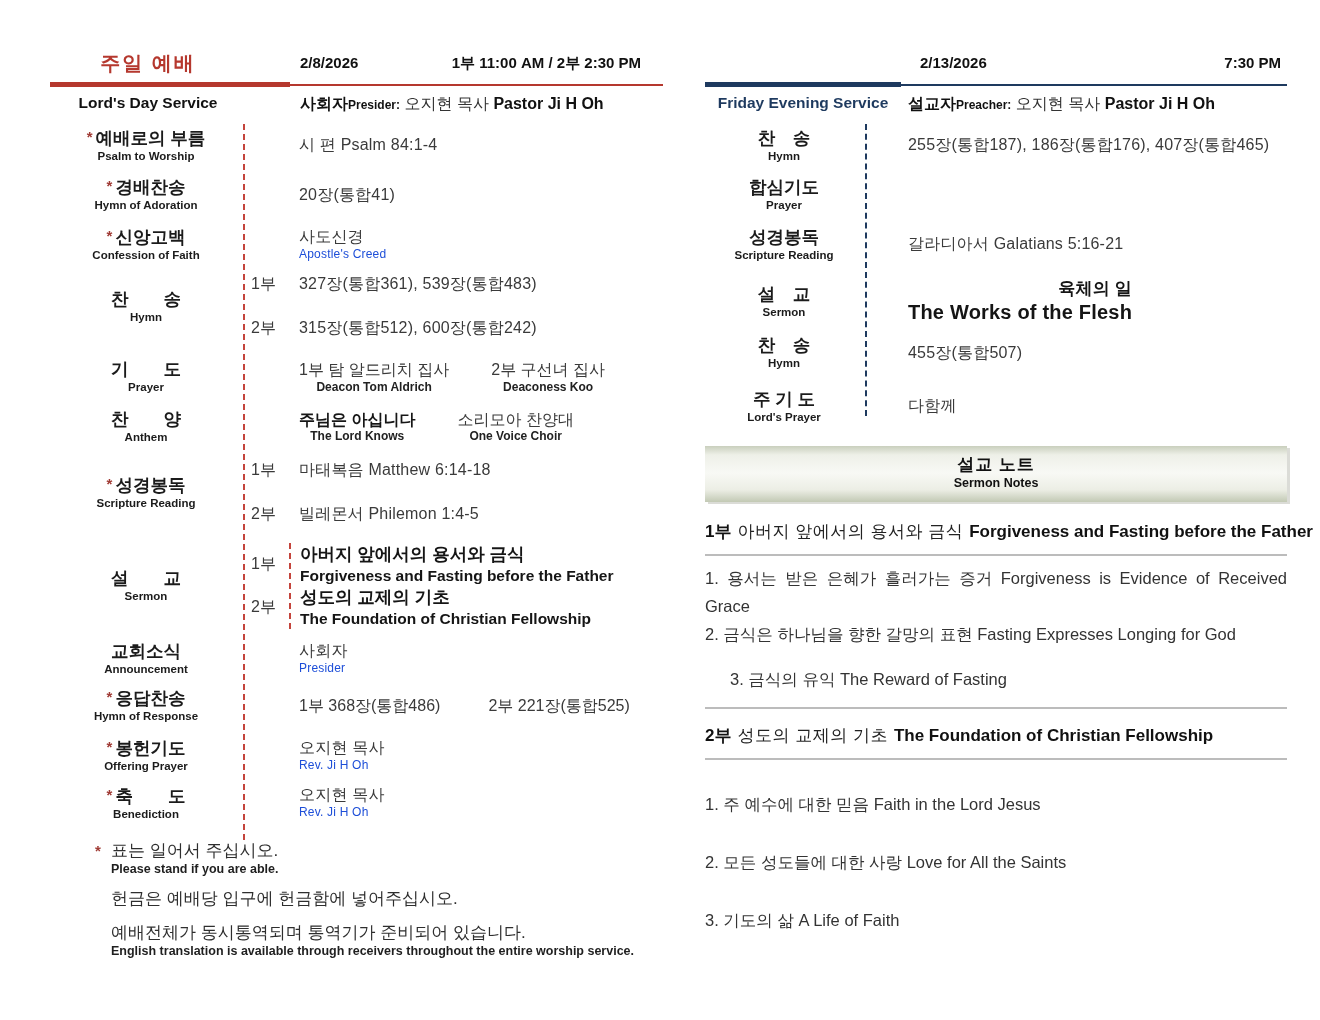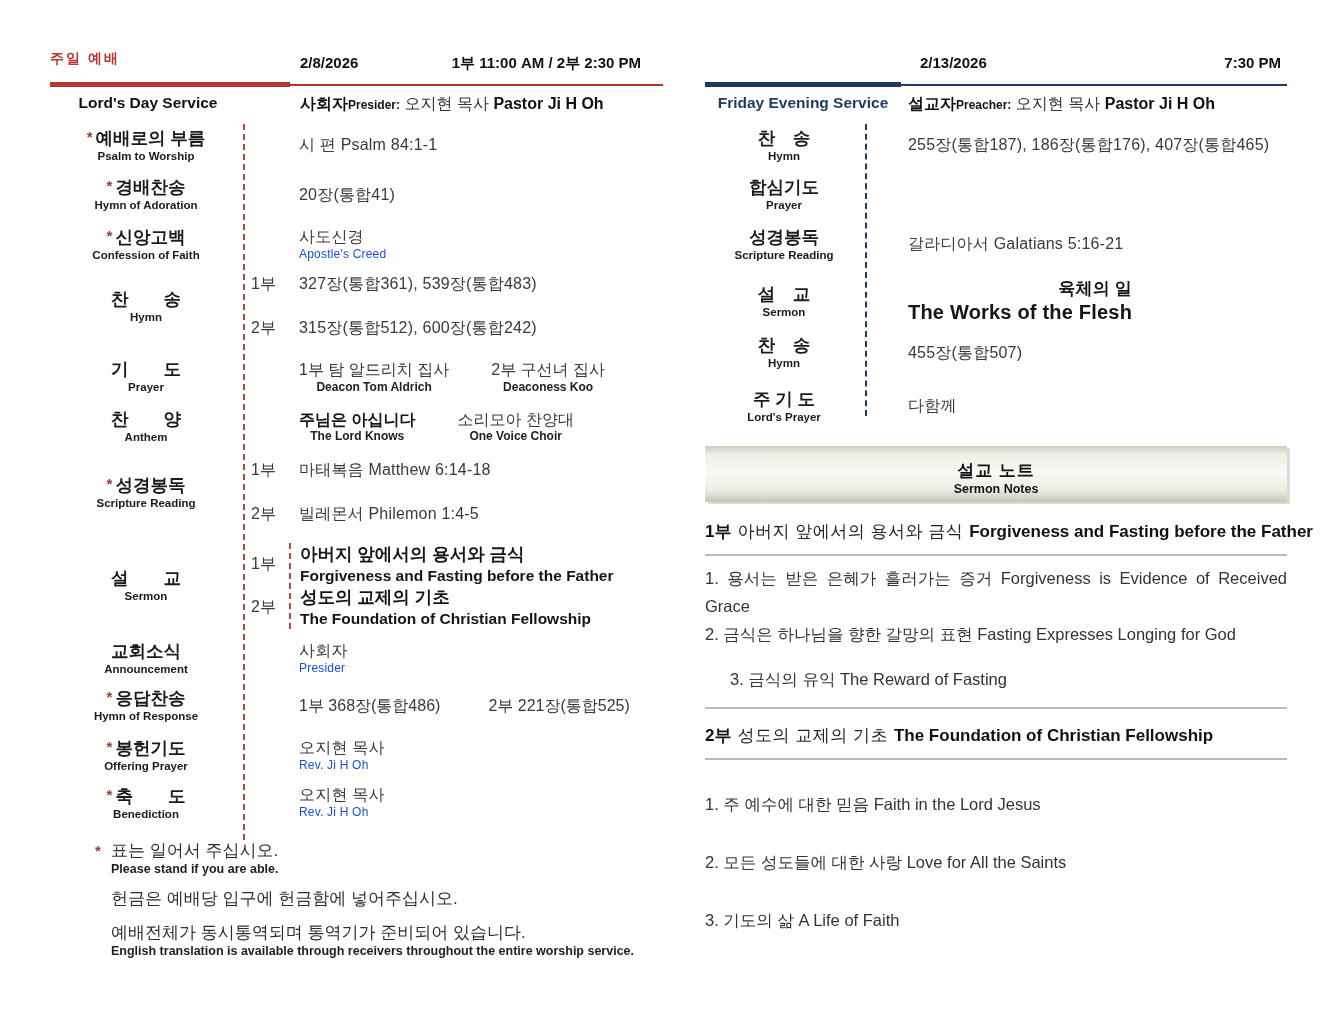--- a/index.html
+++ b/index.html
@@ -11,22 +11,22 @@
   }
   :root { --red:#b5382e; --navy:#1e3a5f; --starc:#a03b35; --body:#3a3a3a; --ink:#1b1b1b; }
 
   .col { position:absolute; top:42px; }
   .col-left  { left:50px;  width:613px; }
   .col-right { left:705px; width:582px; }
 
   
   .hdr { position:relative; height:76px; }
   .hdr-row1 { position:relative; height:42px; }
-  .svc-title { position:absolute; left:0; width:196px; top:8px;
-               font-size:14px; font-weight:700; letter-spacing:2px; }
+  .svc-title { position:absolute; left:0; width:196px; text-align:center; top:8px;
+               font-size:20px; font-weight:700; letter-spacing:2px; }
   .col-left  .svc-title { color:var(--red); }
   .col-right .svc-title { color:var(--navy); }
   .hdr-date { position:absolute; top:12px; font-size:15px; font-weight:700; color:#111; }
   .col-left  .hdr-date { left:250px; }
   .col-right .hdr-date { left:215px; }
   .hdr-time { position:absolute; top:12px; font-size:15px; font-weight:700; color:#111; }
   .col-left  .hdr-time { right:22px; }
   .col-right .hdr-time { right:6px; }
   .rule { position:absolute; top:42px; left:0; right:0; border-top:2px solid; }
   .col-left  .rule { border-color:var(--red); }
@@ -97,21 +97,21 @@
   .mb20 { margin-bottom:20px; } .mb10 { margin-bottom:10px; }
 
   
   .notes { margin-top:20px; margin-left:45px; }
   .note { position:relative; padding-left:16px; margin-bottom:13px; }
   .note .star { position:absolute; left:0; top:1px; }
   .nko { font-size:17px; color:#2e2e2e; line-height:1.2; }
   .nen { font-size:12.5px; font-weight:700; color:#1f1f1f; margin-top:1px; }
 
   
-  .sn-bar { margin-top:22px; height:56px; text-align:center; padding-top:13px;
+  .sn-bar { margin-top:22px; height:56px; text-align:center; padding-top:7px;
     background:linear-gradient(180deg,#c9cfbd 0%,#eef0e8 16%,#f8f9f5 48%,#eceee5 78%,#c2c9b4 100%);
     box-shadow:3px 2px 0 rgba(190,192,182,0.55);
   }
   .sn-title { font-size:17px; font-weight:700; color:#111; letter-spacing:1px; }
   .sn-sub { font-size:12.5px; font-weight:700; color:#111; }
   .sn-heading { margin-top:18px; font-size:17px; color:#222; white-space:nowrap; }
   .sn-heading .snp { font-weight:700; color:#111; margin-right:6px; }
   .sn-heading .snk { margin-right:6px; letter-spacing:0.5px; }
   .sn-heading .sne { font-weight:700; color:#111; }
   .divider { margin-top:11px; border-top:2px solid #bcbcbc; }
@@ -140,21 +140,21 @@
   </div>
 
   <div class="svc-body">
     <div class="vline"></div>
 
     <div class="row mb14">
       <div class="lbl">
         <div class="lko"><span class="star">*</span><span>예배로의 부름</span></div>
         <div class="len">Psalm to Worship</div>
       </div>
-      <div class="val">시 편 Psalm 84:1-1</div>
+      <div class="val">시 편 Psalm 84:1-4</div>
     </div>
 
     <div class="row mb14">
       <div class="lbl">
         <div class="lko"><span class="star">*</span><span>경배찬송</span></div>
         <div class="len">Hymn of Adoration</div>
       </div>
       <div class="val">20장(통합41)</div>
     </div>
 

